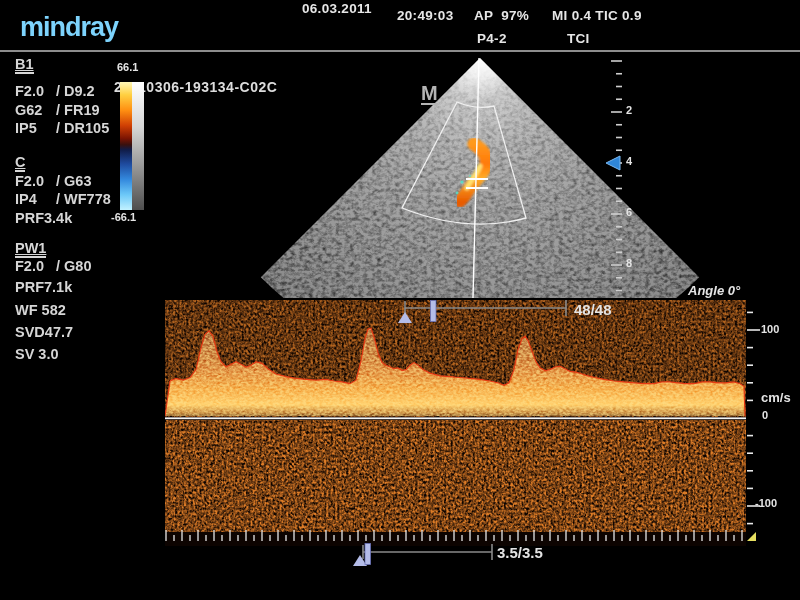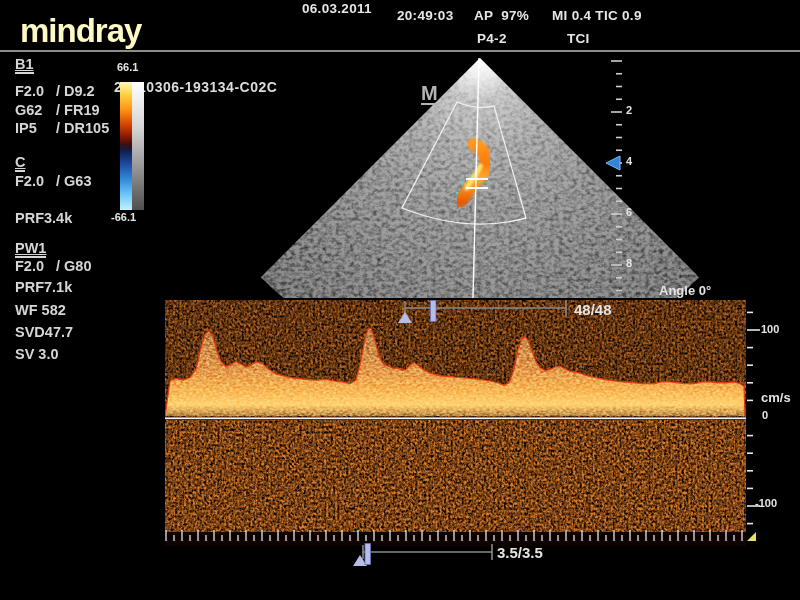--- a/index.html
+++ b/index.html
@@ -1,20 +1,20 @@
 <!DOCTYPE html>
 <html><head>
 <meta charset="utf-8">
 <style>
   html,body{margin:0;padding:0;background:#000;}
   .screen{position:relative;width:800px;height:600px;background:#000;overflow:hidden;
           font-family:"Liberation Sans",sans-serif;color:#e2e2e2;}
   .abs{position:absolute;}
   .tbl{font-weight:bold;font-size:13.5px;color:#e6e6e6;white-space:pre;letter-spacing:.3px;}
-  .logo{font-weight:bold;font-size:33px;color:#fef9c3;letter-spacing:-1px;}
+  .logo{font-weight:bold;font-size:27px;color:#7dd3fc;letter-spacing:-1px;}
   .pid{font-weight:bold;font-size:14px;color:#dcdcdc;letter-spacing:.5px;}
   .sep{left:0;top:50px;width:800px;height:2px;background:#8d8d8d;}
   .panel-row{position:absolute;left:15px;width:130px;height:19px;font-weight:bold;
              font-size:14.5px;color:#d6d6d6;}
   .panel-row .c2{position:absolute;left:41px;top:0;white-space:pre;}
   .panel-row .hdr{display:inline-block;border-bottom:2px solid #d6d6d6;padding-bottom:0px;text-decoration:underline;}
   .cbar{left:120px;top:82px;width:24px;height:128px;display:flex;}
   .cbar .cc{width:12px;height:128px;
     background:linear-gradient(#fff8b8 0%,#ffd042 10%,#ff9012 22%,#d04004 34%,#7c1402 44%,#38100e 49%,
                #101c48 53%,#1e4a9e 64%,#3388dd 76%,#6cc8f8 88%,#c2f2ff 100%);}
@@ -38,20 +38,21 @@
   <div class="abs tbl" style="left:567px;top:31px;">TCI</div>
   <div class="abs sep"></div>
 
   <div id="left-panel" class="abs" style="left:0;top:0;width:160px;height:380px;">
       <div class="panel-row" style="top: 56px;"><span class="hdr">B1</span></div>
       <div class="panel-row" style="top: 83px;"><span>F2.0</span><span class="c2">/ D9.2</span></div>
       <div class="panel-row" style="top: 101.5px;"><span>G62</span><span class="c2">/ FR19</span></div>
       <div class="panel-row" style="top: 120px;"><span>IP5</span><span class="c2">/ DR105</span></div>
       <div class="panel-row" style="top: 154px;"><span class="hdr">C</span></div>
       <div class="panel-row" style="top: 172.5px;"><span>F2.0</span><span class="c2">/ G63</span></div>
+      <div class="panel-row" style="top: 191px;"><span>IP4</span><span class="c2">/ WF778</span></div>
       <div class="panel-row" style="top: 209.5px;">PRF3.4k</div>
       <div class="panel-row" style="top: 239.5px;"><span class="hdr">PW1</span></div>
       <div class="panel-row" style="top: 258px;"><span>F2.0</span><span class="c2">/ G80</span></div>
       <div class="panel-row" style="top: 278.5px;">PRF7.1k</div>
       <div class="panel-row" style="top: 301.5px;">WF 582</div>
       <div class="panel-row" style="top: 324px;">SVD47.7</div>
       <div class="panel-row" style="top: 346px;">SV 3.0</div>
     </div>
 
   <div class="abs num f14" style="left:117px;top:61px;">66.1</div>
@@ -274,20 +275,20 @@
     </g>
   </svg>
 
   <div class="abs mmark" style="left:421px;top:84px;">M</div>
   <div id="depth-labels">
       <div class="abs num f14" style="left: 626px; top: 104px;">2</div>
       <div class="abs num f14" style="left: 626px; top: 155px;">4</div>
       <div class="abs num f14" style="left: 626px; top: 206px;">6</div>
       <div class="abs num f14" style="left: 626px; top: 257px;">8</div>
     </div>
-  <div class="abs num f13" style="left:659px;top:283px;">Angle 0°</div>
+  <div class="abs num f13" style="left:688px;top:283px;font-style:italic;">Angle 0°</div>
   <div class="abs num f15" style="left:574px;top:301px;text-align:right;">48/48</div>
   <div class="abs num f14" style="left:761px;top:323px;">100</div>
   <div class="abs num f13" style="left:761px;top:390px;">cm/s</div>
   <div class="abs num f14" style="left:762px;top:409px;">0</div>
   <div class="abs num f14" style="left:755px;top:497px;">-100</div>
   <div class="abs num f15" style="left:497px;top:544px;">3.5/3.5</div>
 </div>
 
 </body></html>

